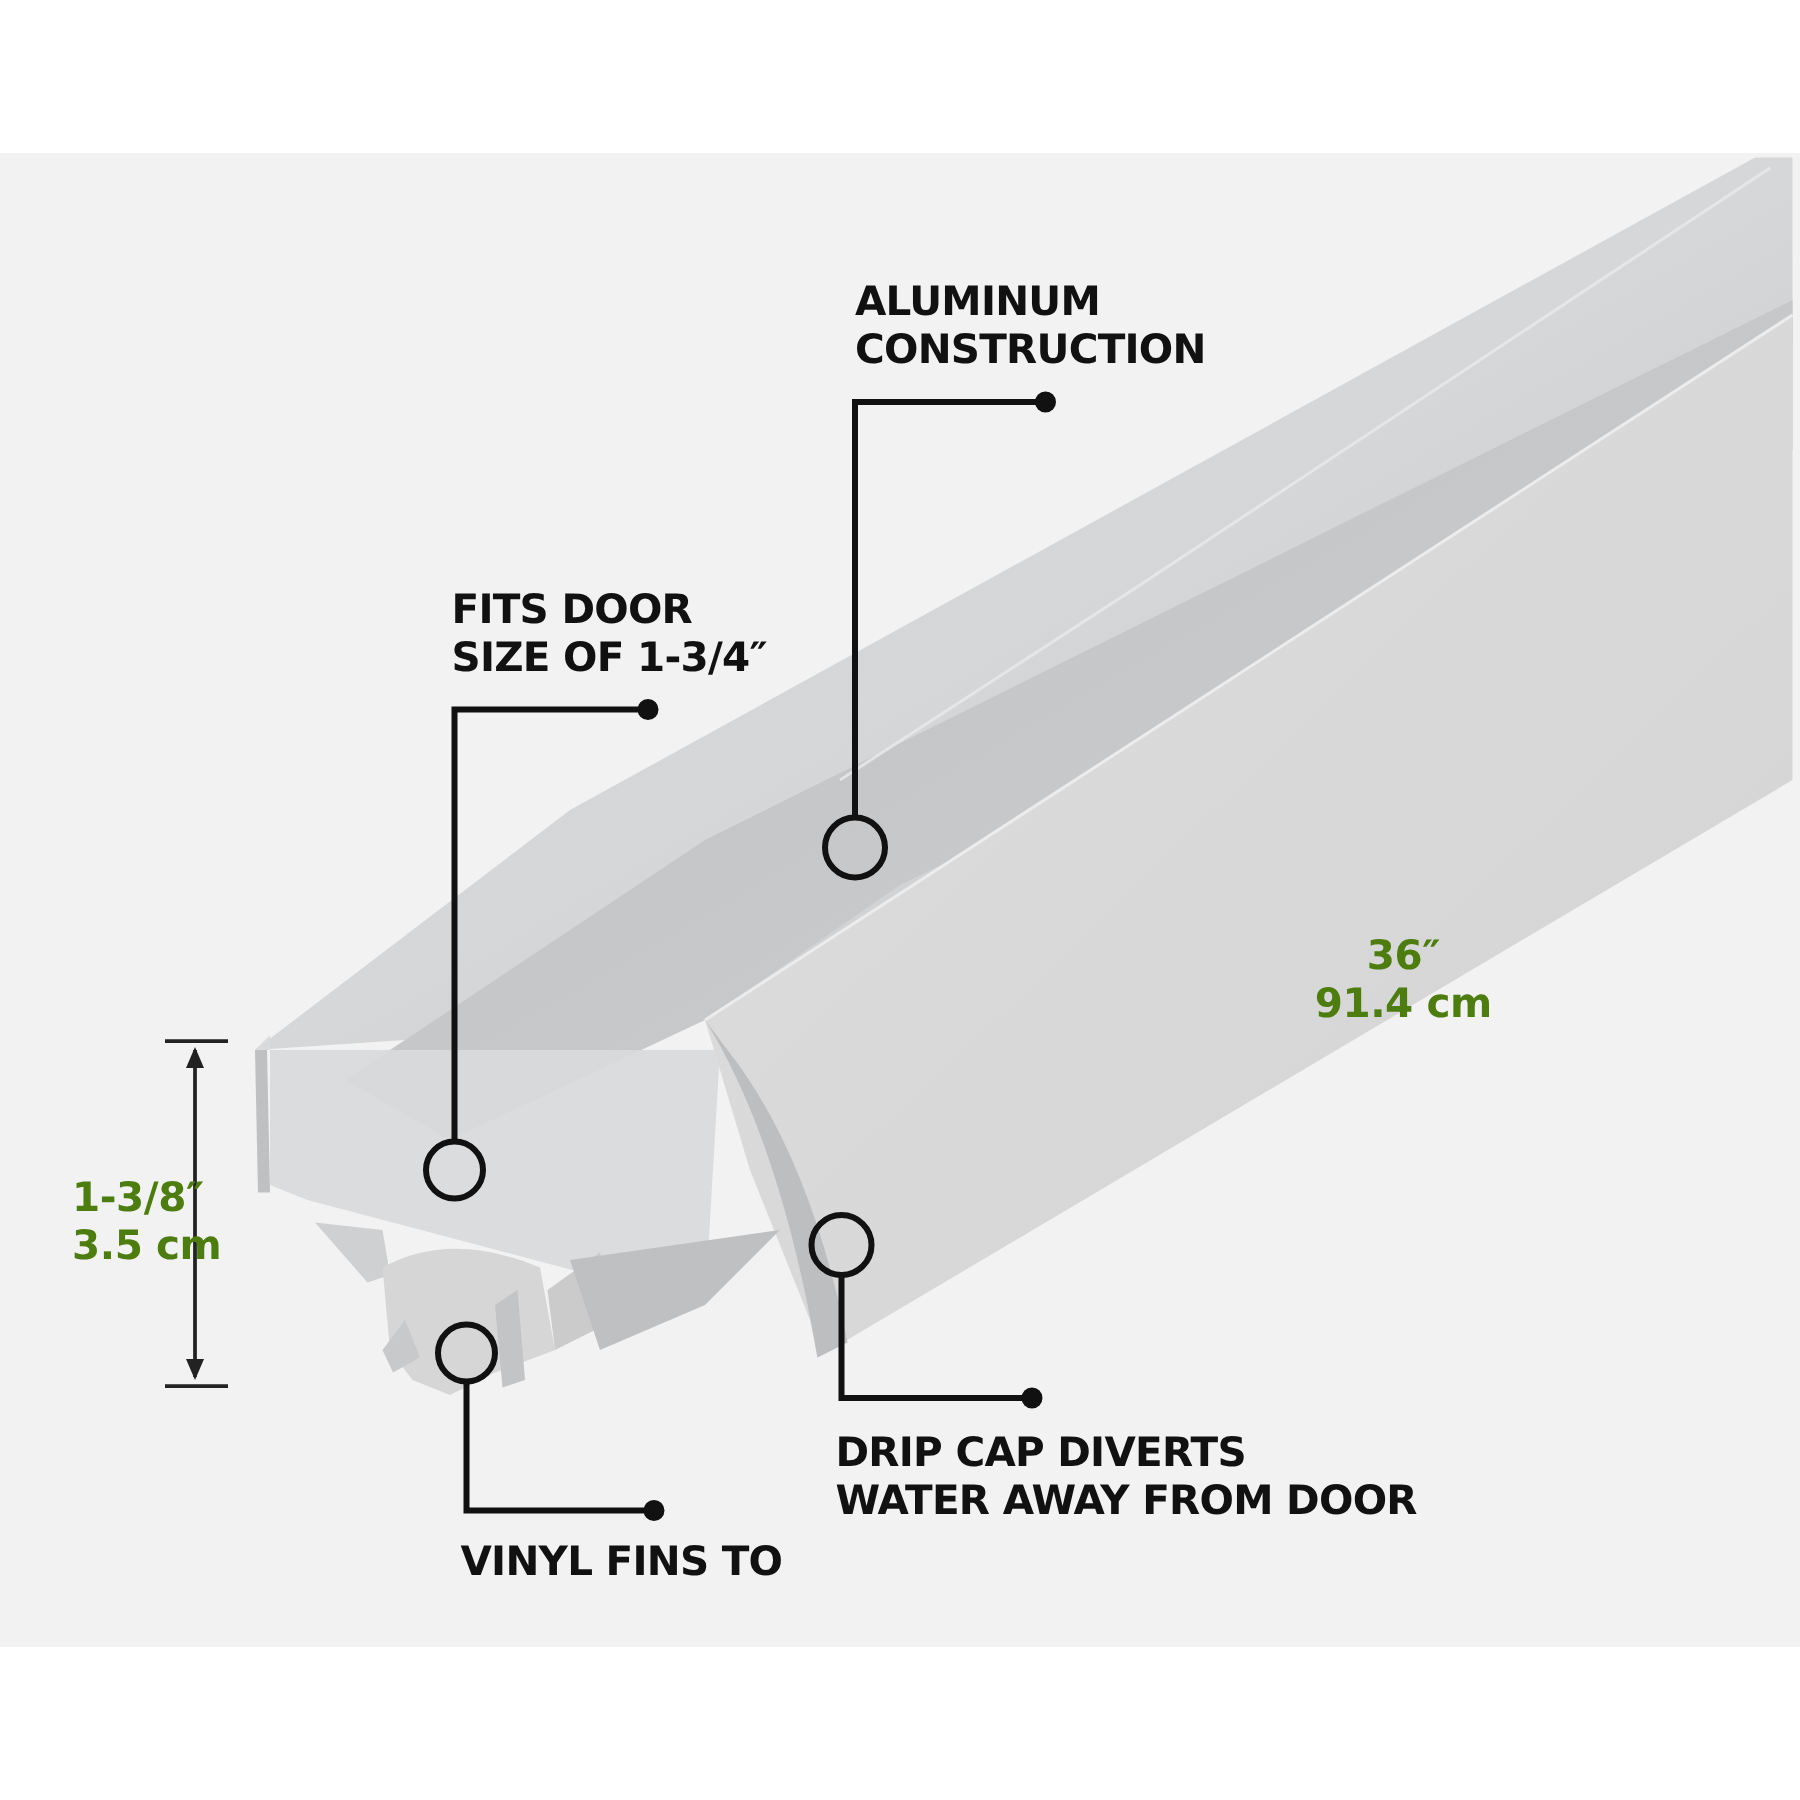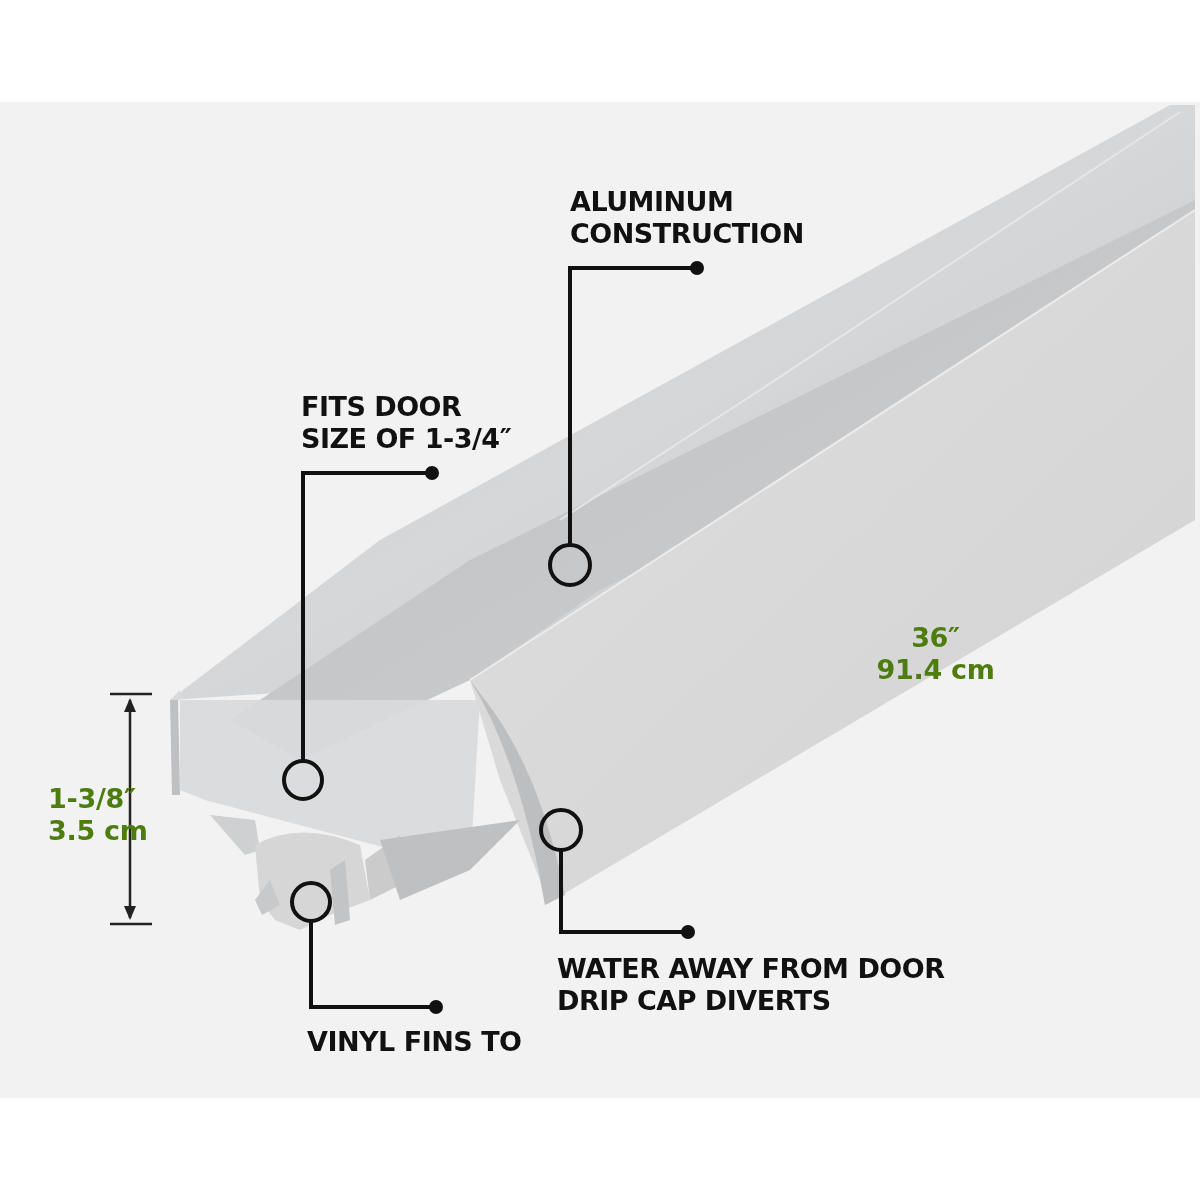--- a/index.html
+++ b/index.html
@@ -97,22 +97,22 @@
   <span>ALUMINUM</span>
   <span>CONSTRUCTION</span>
 </div>
 
 <div class="label" style="left:301px; top:391px;">
   <span>FITS DOOR</span>
   <span>SIZE OF 1-3/4″</span>
 </div>
 
 <div class="label" style="left:557px; top:953px;">
+  <span>DRIP CAP DIVERTS</span>
   <span>WATER AWAY FROM DOOR</span>
-  <span>DRIP CAP DIVERTS</span>
 </div>
 
 <div class="label" style="left:307px; top:1026px;text-align:right;">
   <span>VINYL FINS TO</span>
 </div>
 
 <div class="dim" style="left:4px; top:783px;margin-left:44px;">
   <span>1-3/8″</span>
   <span>3.5 cm</span>
 </div>

